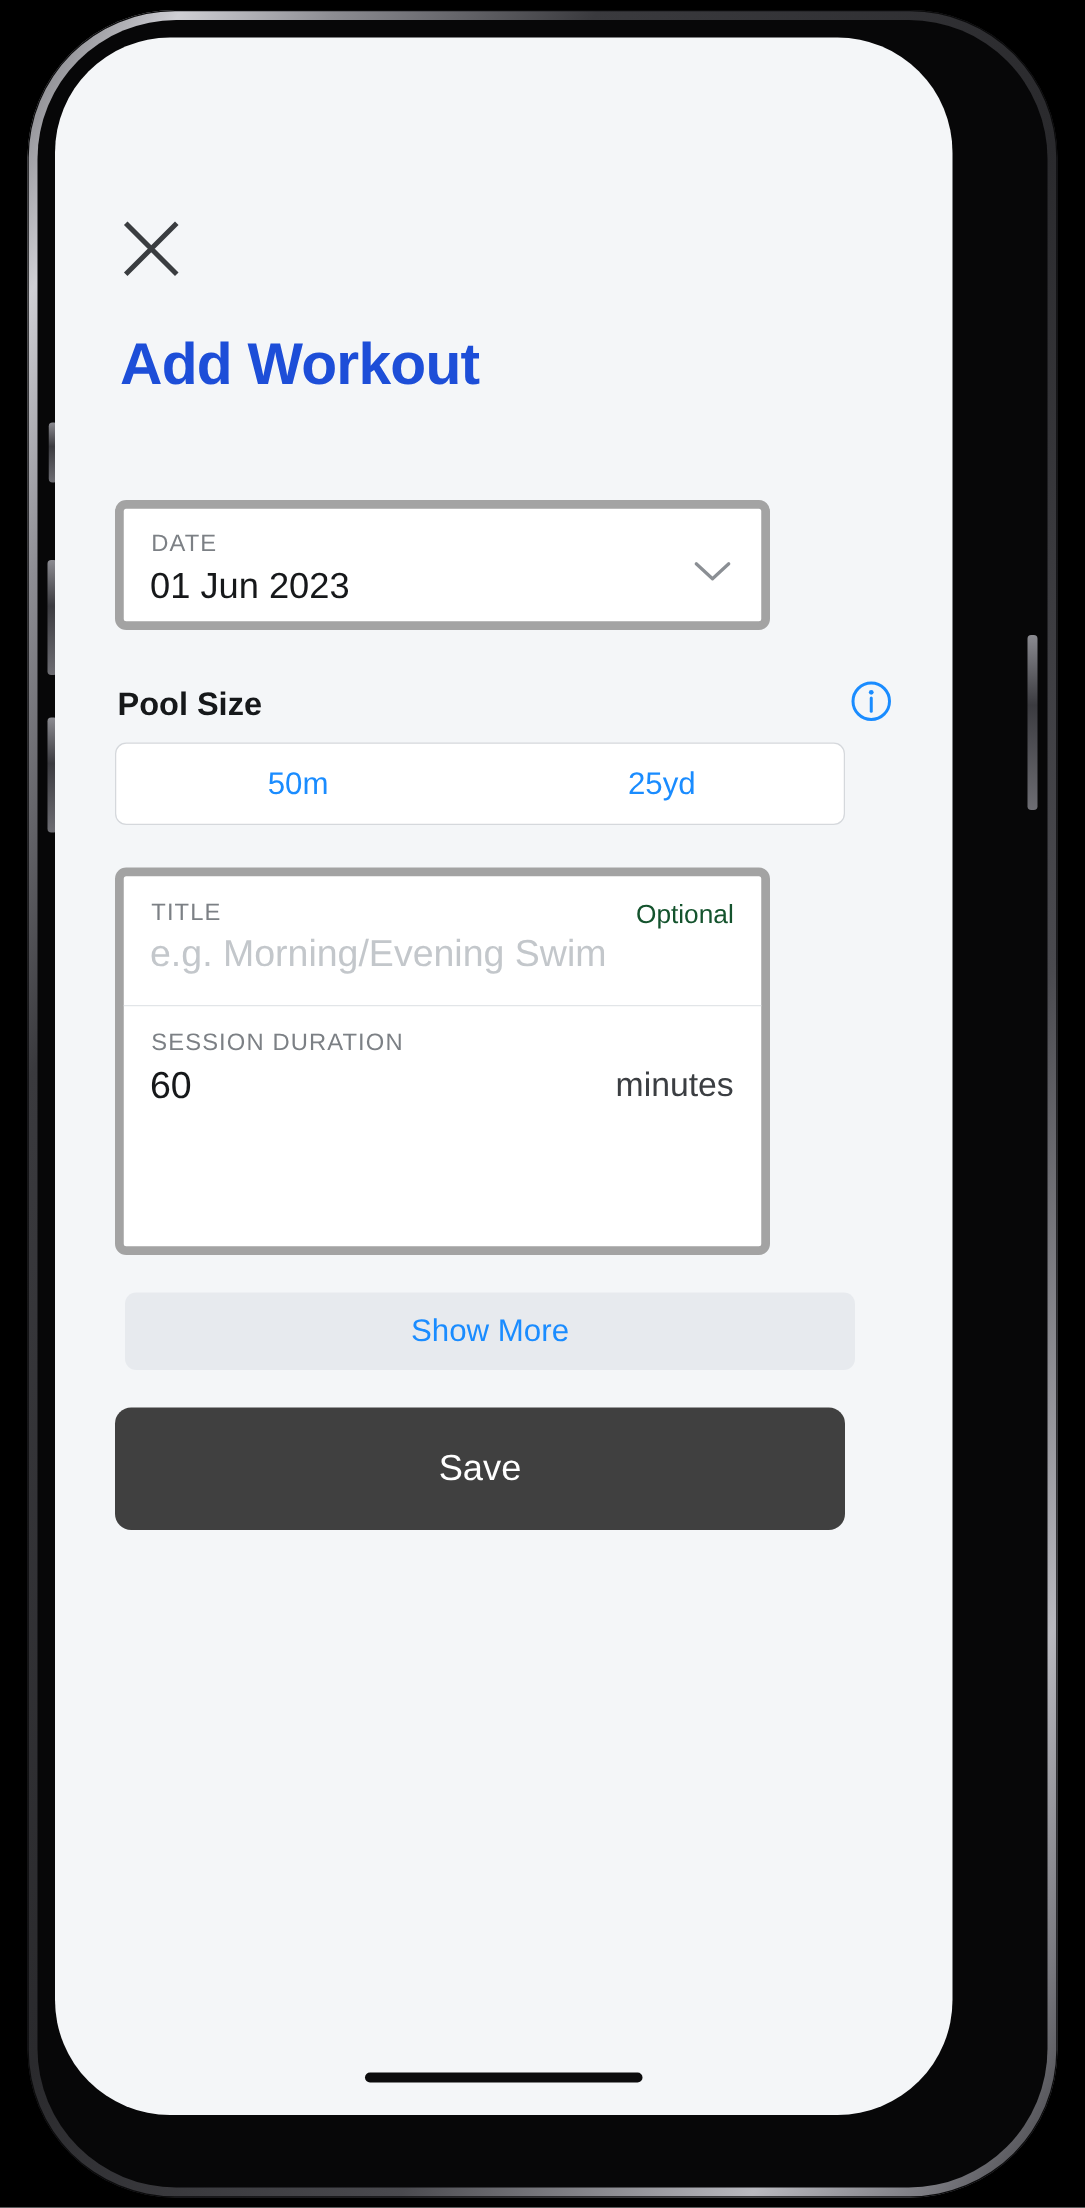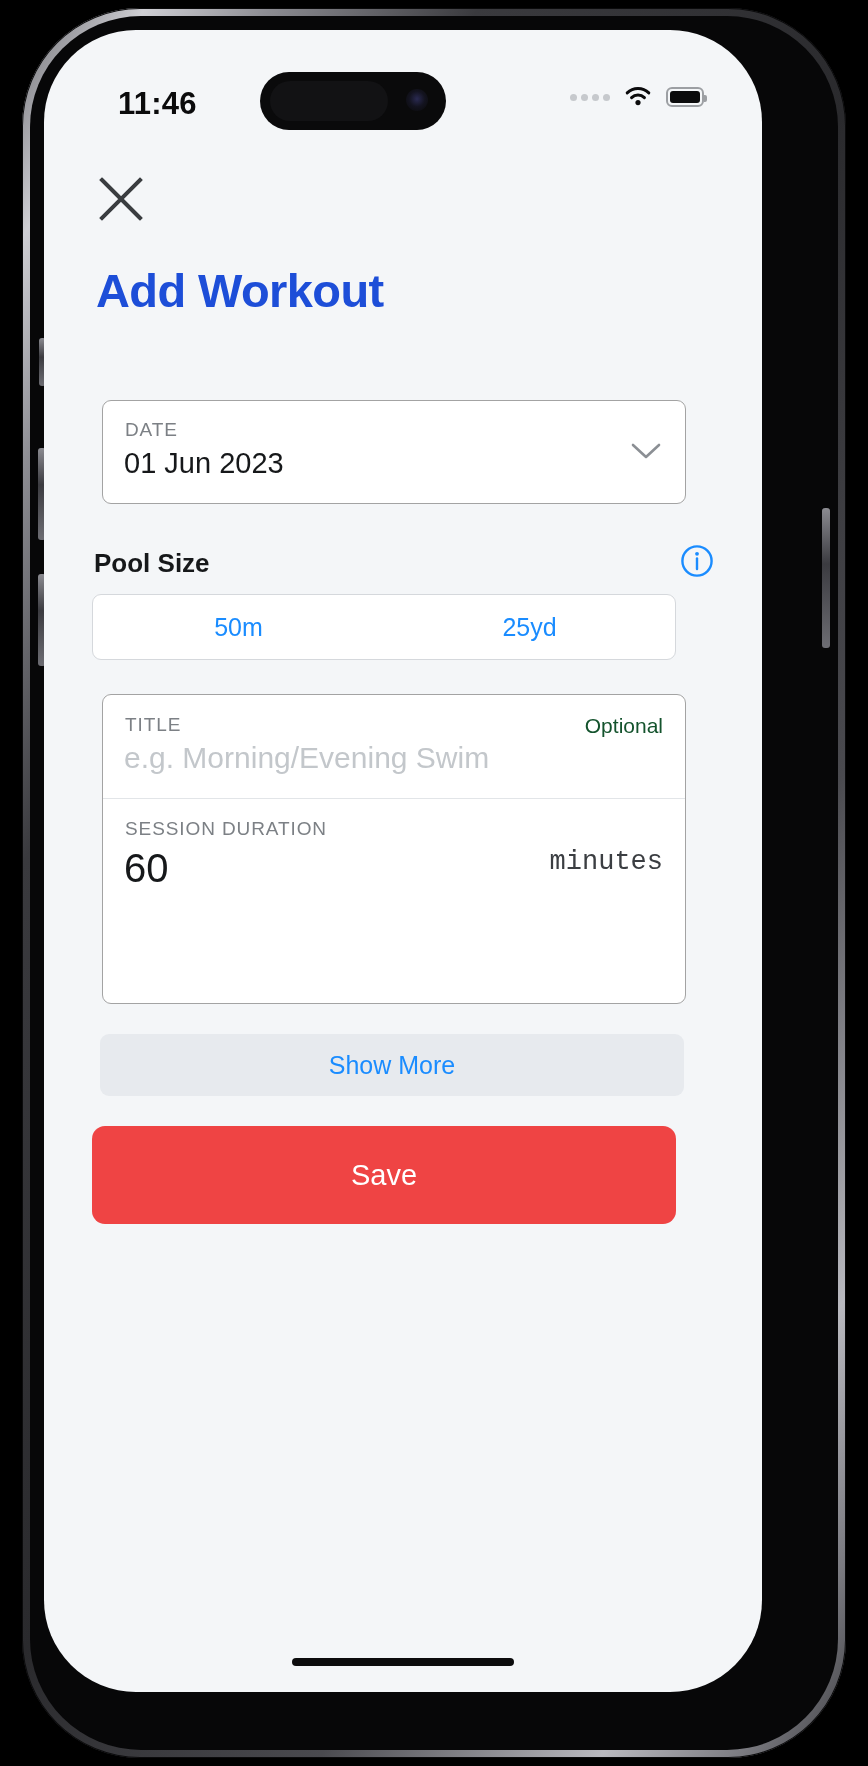--- a/index.html
+++ b/index.html
@@ -72,22 +72,22 @@
   .close-btn{
     position:absolute;left:50px;top:46px;width:54px;height:54px;cursor:pointer;
   }
   .page-title{
     position:absolute;left:52px;top:137px;
     font-size:47px;font-weight:700;color:#1d4ed8;letter-spacing:-.6px;
   }
 
   
   .card{
-    position:absolute;left:58px;width:584px;
-    background:#fff;border:1px solid #a3a3a3;border-radius:9px;box-sizing:border-box;
+    position:absolute;left:48px;width:524px;
+    background:#fff;border:7px solid #a3a3a3;border-radius:9px;box-sizing:border-box;
   }
   .card-date{top:274px;height:104px;}
   .field-label{
     font-size:19px;color:#7c8085;letter-spacing:.9px;font-weight:400;
   }
   .date-label{position:absolute;left:22px;top:18px;}
   .date-value{
     position:absolute;left:21px;top:46px;
     font-size:29px;color:#16181a;font-weight:400;
   }
@@ -112,35 +112,35 @@
     border-radius:7px;margin:3px;
   }
   .seg-item.active{background:#1a8cff;color:#fff;}
 
   
   .card-form{top:568px;height:310px;padding:0;}
   .frow{position:relative;height:103px;border-bottom:1px solid #e2e5e8;}
   .frow:last-child{border-bottom:none;}
   .frow .lbl{position:absolute;left:22px;top:19px;}
   .frow .opt{position:absolute;right:22px;top:19px;font-size:21px;color:#14532d;}
-  .frow .val{position:absolute;left:21px;top:47px;font-size:40px;color:#16181a;}
+  .frow .val{position:absolute;left:21px;top:47px;font-size:30px;color:#16181a;}
   .frow .val.ph{color:#b9bdc2;}
-  .frow .unit{position:absolute;right:22px;top:48px;font-size:27px;color:#3b3e42;font-family:Liberation Mono, monospace;}
+  .frow .unit{position:absolute;right:22px;top:48px;font-size:27px;color:#3b3e42;}
   .frow .ph-title{position:absolute;left:21px;top:46px;font-size:30px;color:#c3c7cb;}
 
   
   .btn-showmore{
     position:absolute;left:56px;top:908px;width:584px;height:62px;
     background:#e7eaee;border-radius:9px;border:none;
     display:flex;align-items:center;justify-content:center;
     font-size:25px;color:#1a8cff;cursor:pointer;font-family:inherit;
   }
   .btn-save{
     position:absolute;left:48px;top:1000px;width:584px;height:98px;
-    background:#ef4444;border-radius:13px;border:none;
+    background:#404040;border-radius:13px;border:none;
     display:flex;align-items:center;justify-content:center;
     font-size:29px;color:#fff;cursor:pointer;font-family:inherit;
   }
 
   .home-ind{
     position:absolute;left:50%;transform:translateX(-50%);bottom:26px;
     width:222px;height:8px;border-radius:5px;background:#0c0c0d;
   }
 </style>
 </head>
@@ -150,43 +150,20 @@
   <div class="phone-outer">
     <div class="phone-mid"></div>
 
     <div class="btn-side btn-silent"></div>
     <div class="btn-side btn-volup"></div>
     <div class="btn-side btn-voldn"></div>
     <div class="btn-side btn-power"></div>
 
     <div class="phone-screen">
 
-      <div class="statusbar">
-        <div class="sb-time">11:46</div>
-        <div class="island">
-          <div class="island-inner"></div>
-          <div class="island-cam"></div>
-        </div>
-        <div class="sb-right">
-          <span class="sig-dots">
-              <i></i>
-              <i></i>
-              <i></i>
-              <i></i>
-            </span>
-          <svg class="wifi" viewBox="0 0 28 22">
-            <path d="M14 19.2a2.6 2.6 0 1 0 0-5.2 2.6 2.6 0 0 0 0 5.2z" fill="#0b0b0c"></path>
-            <path d="M7.6 11.6a9.2 9.2 0 0 1 12.8 0" stroke="#0b0b0c" stroke-width="3" fill="none" stroke-linecap="round"></path>
-            <path d="M3.2 6.9a15.6 15.6 0 0 1 21.6 0" stroke="#0b0b0c" stroke-width="3" fill="none" stroke-linecap="round"></path>
-          </svg>
-          <span class="batt">
-              <i></i>
-            </span>
-        </div>
-      </div>
 
       <div class="content">
 
         <div class="close-btn">
           <svg viewBox="0 0 54 54">
             <path d="M8 8 L46 46 M46 8 L8 46" stroke="#3a3d40" stroke-width="4" stroke-linecap="square" fill="none"></path>
           </svg>
         </div>
 
         <div class="page-title">Add Workout</div>

